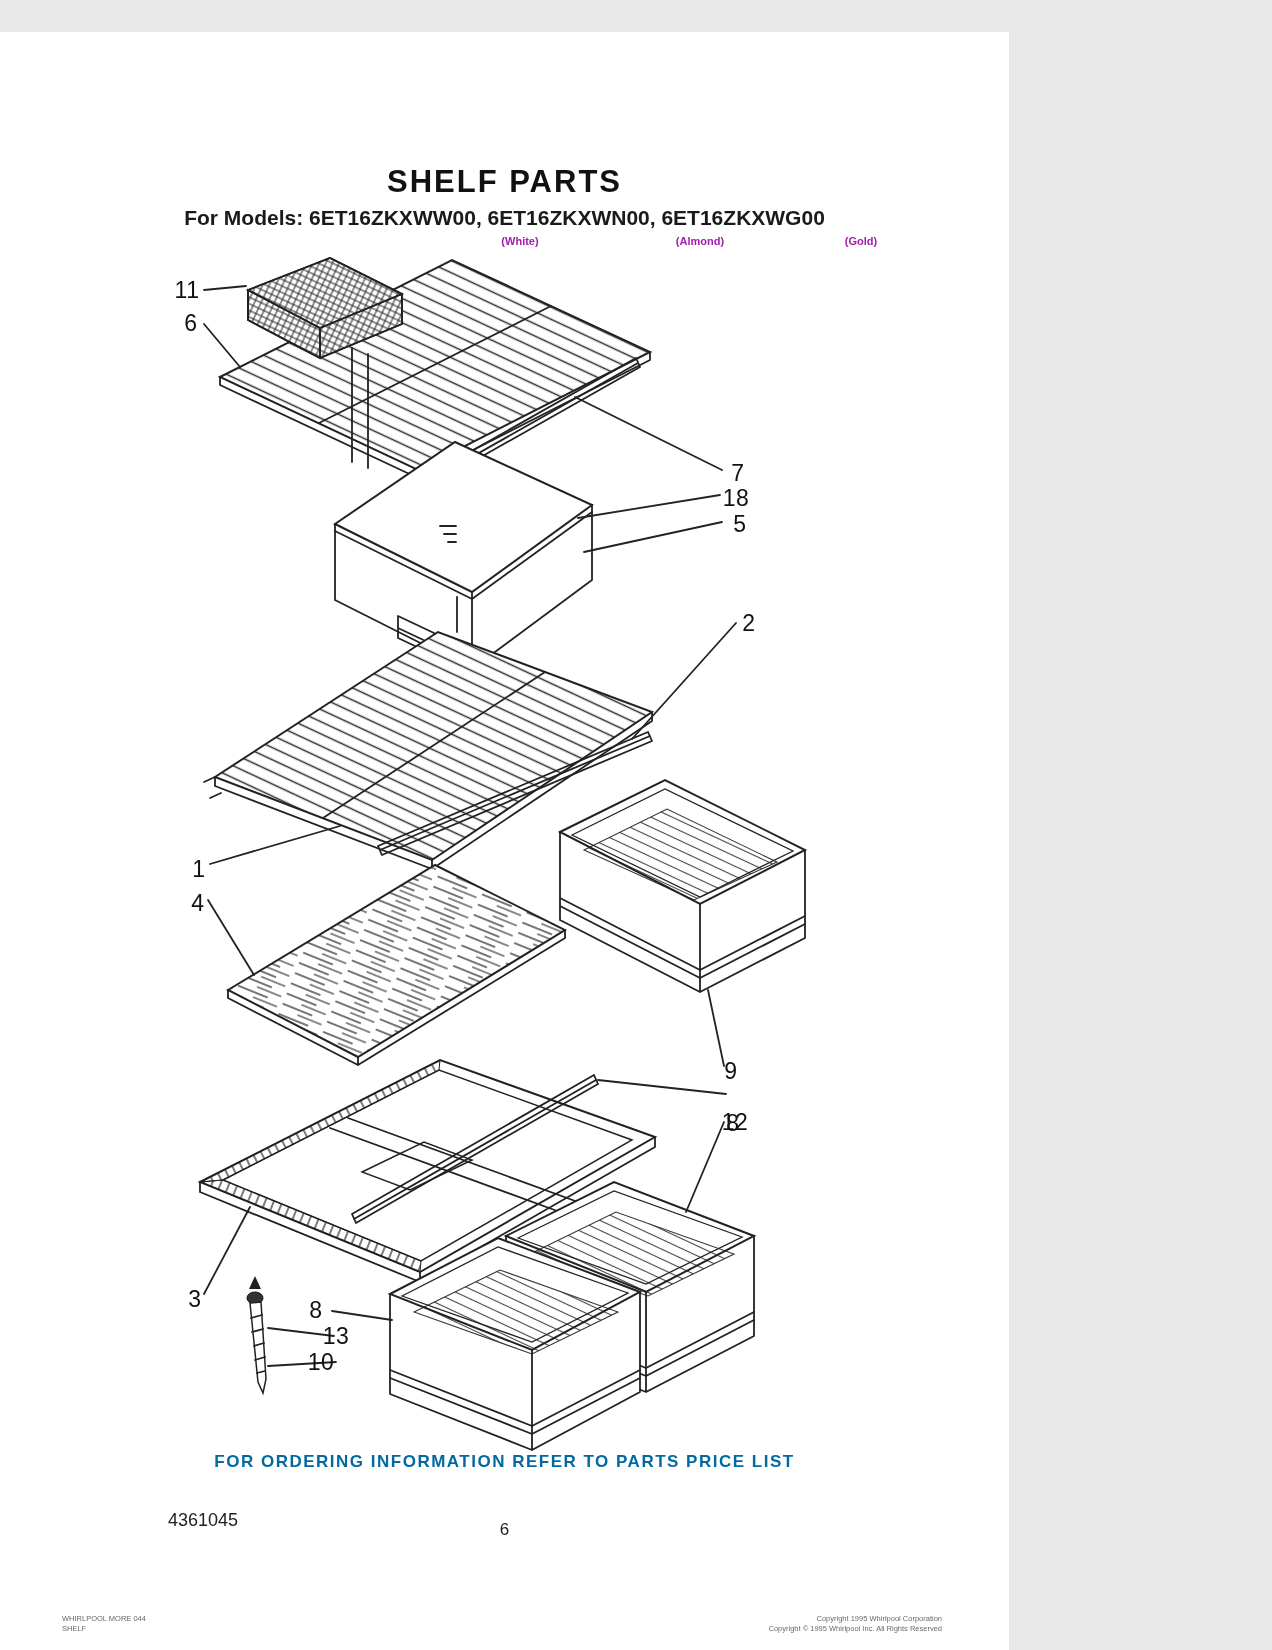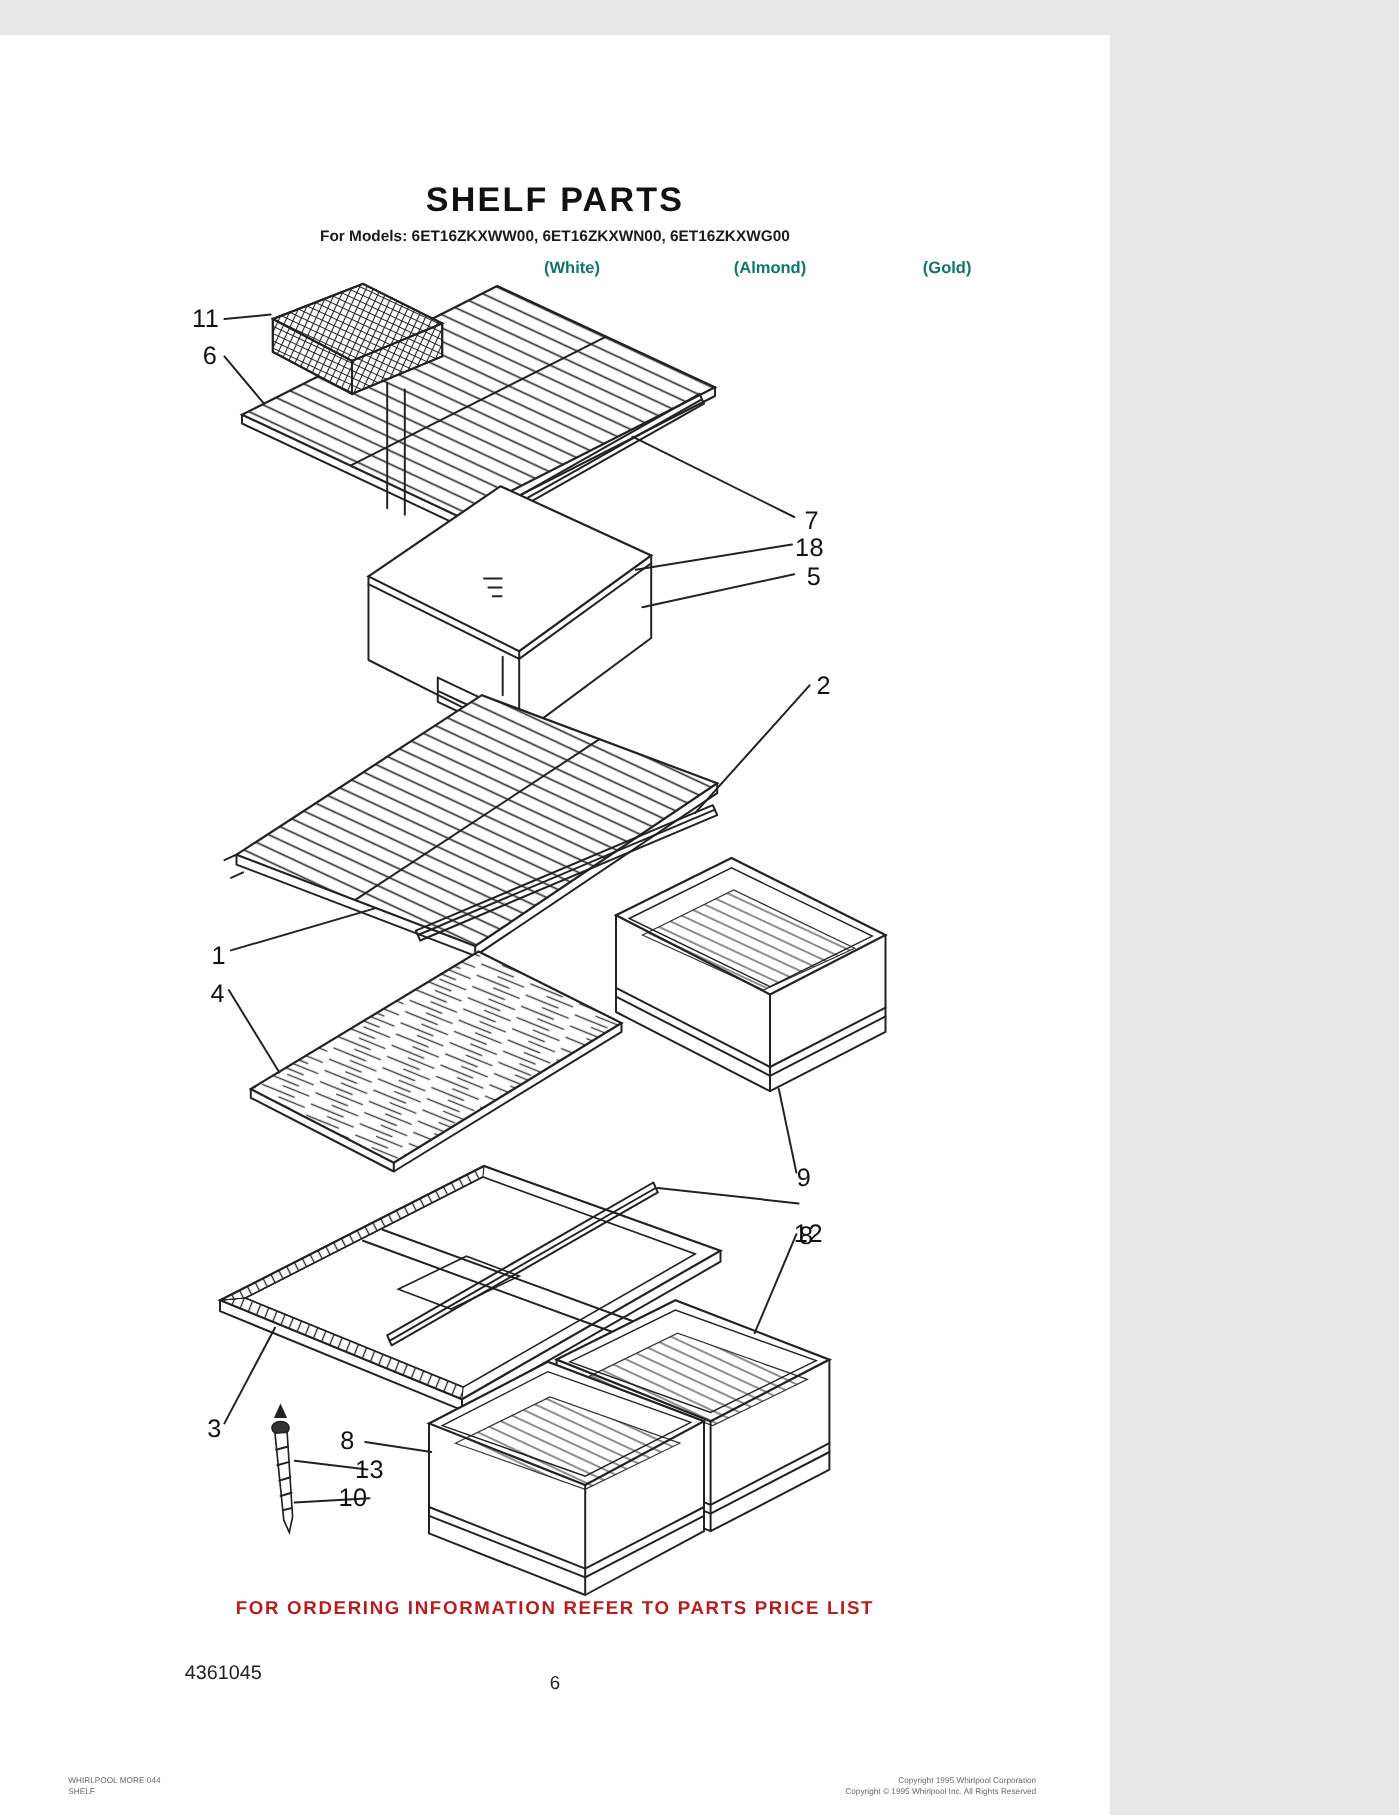--- a/index.html
+++ b/index.html
@@ -17,45 +17,45 @@
   .center-line { left: 0; width: 100%; text-align: center; }
   .page-title {
     top: 132px;
     font-size: 31px;
     font-weight: bold;
     letter-spacing: 2px;
     color: #111;
   }
   .models-line {
     top: 174px;
-    font-size: 14px;
+    font-size: 21px;
     font-weight: bold;
     color: #1a1a1a;
   }
   .color-label {
     top: 203px;
     transform: translateX(-50%);
-    font-size: 15px;
-    font-weight: bold;
-    color: #0f766e;
+    font-size: 11px;
+    font-weight: bold;
+    color: #a21caf;
   }
   .callout {
     position: absolute;
     transform: translate(-50%, -50%);
     font-size: 23px;
     font-weight: 500;
     letter-spacing: 0.5px;
     color: #111;
   }
   .ordering-note {
     top: 1420px;
     font-size: 17px;
     font-weight: bold;
     letter-spacing: 1.5px;
-    color: #b91c1c;
+    color: #0369a1;
   }
   .doc-number {
     left: 168px;
     top: 1478px;
     font-size: 18px;
     color: #222;
   }
   .page-number {
     top: 1488px;
     font-size: 17px;

